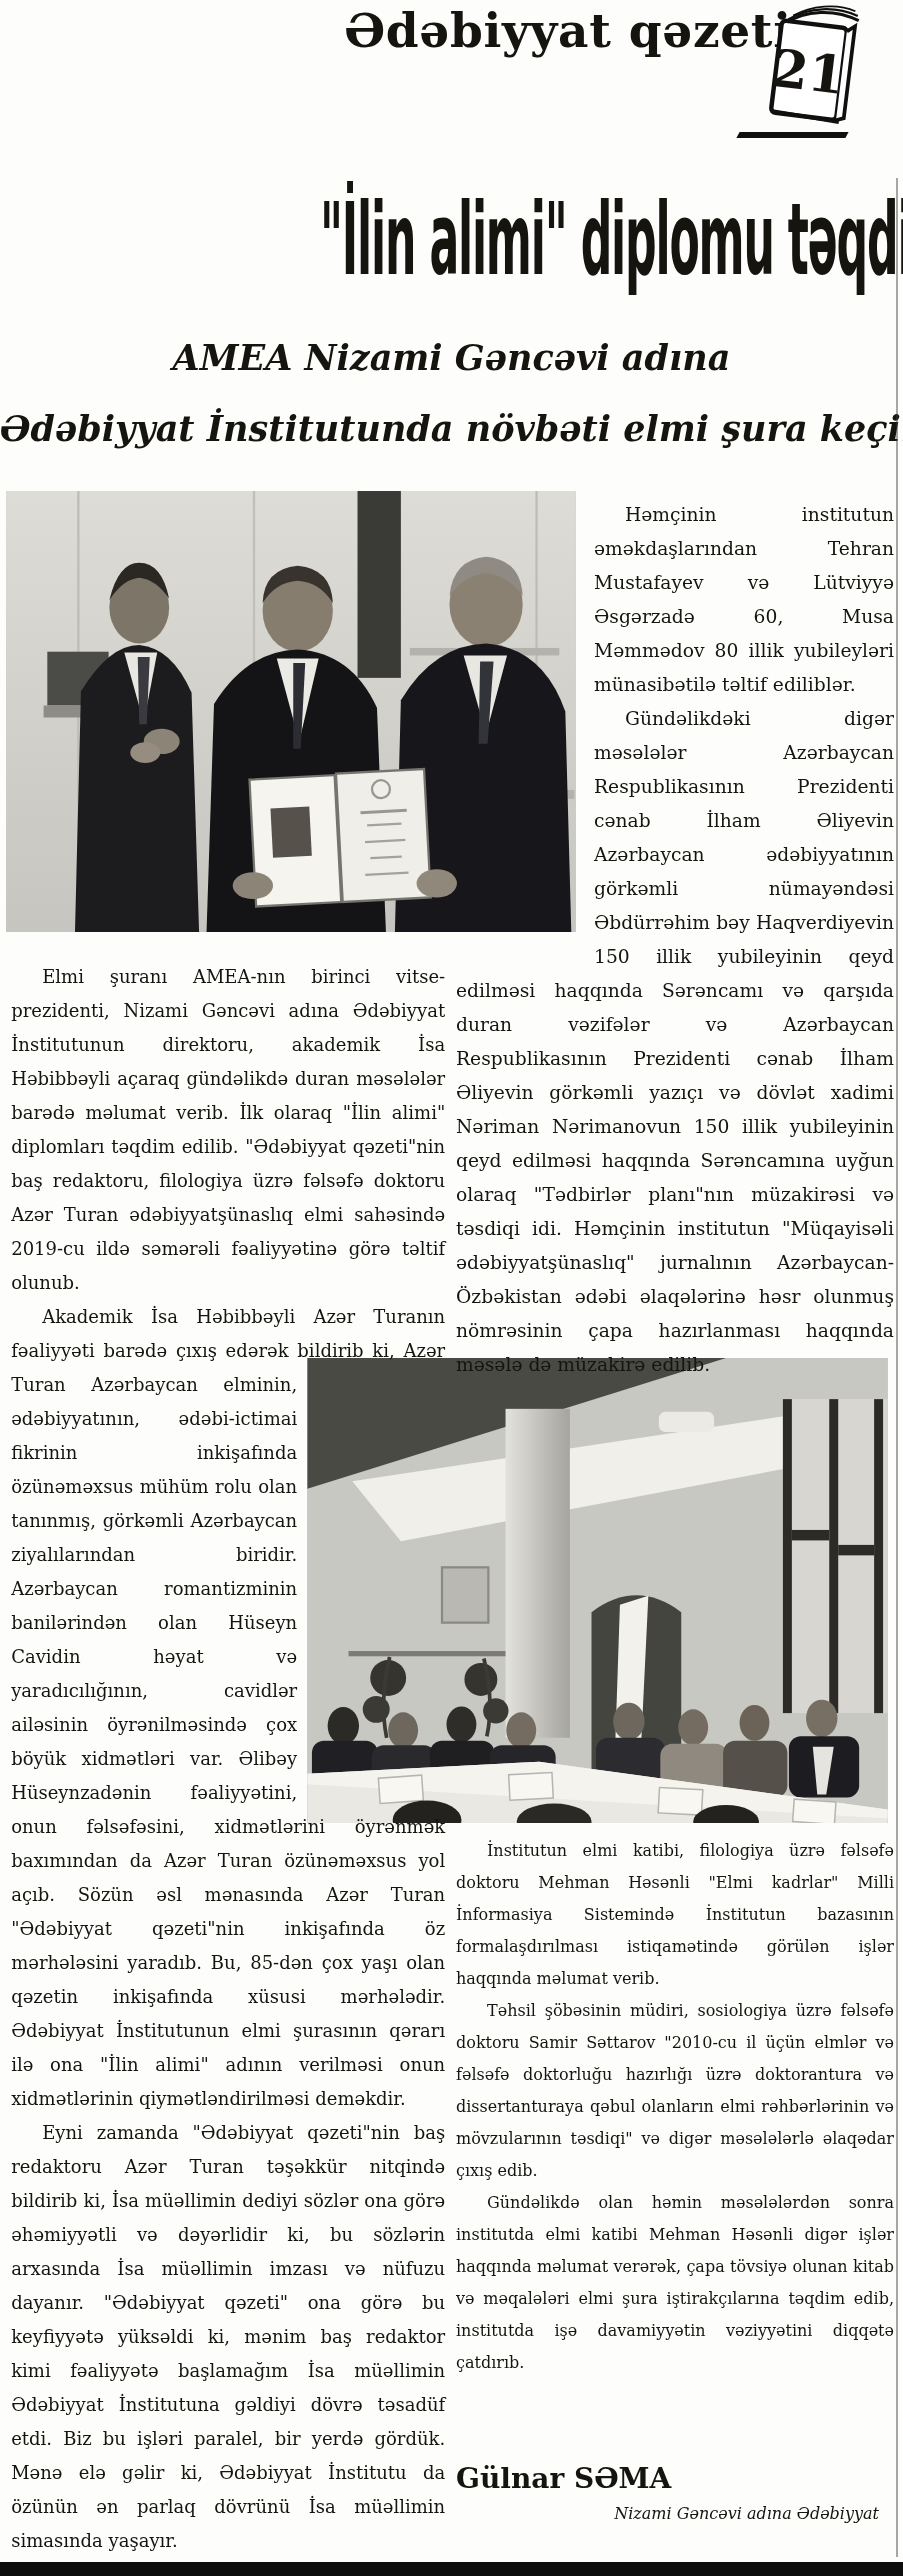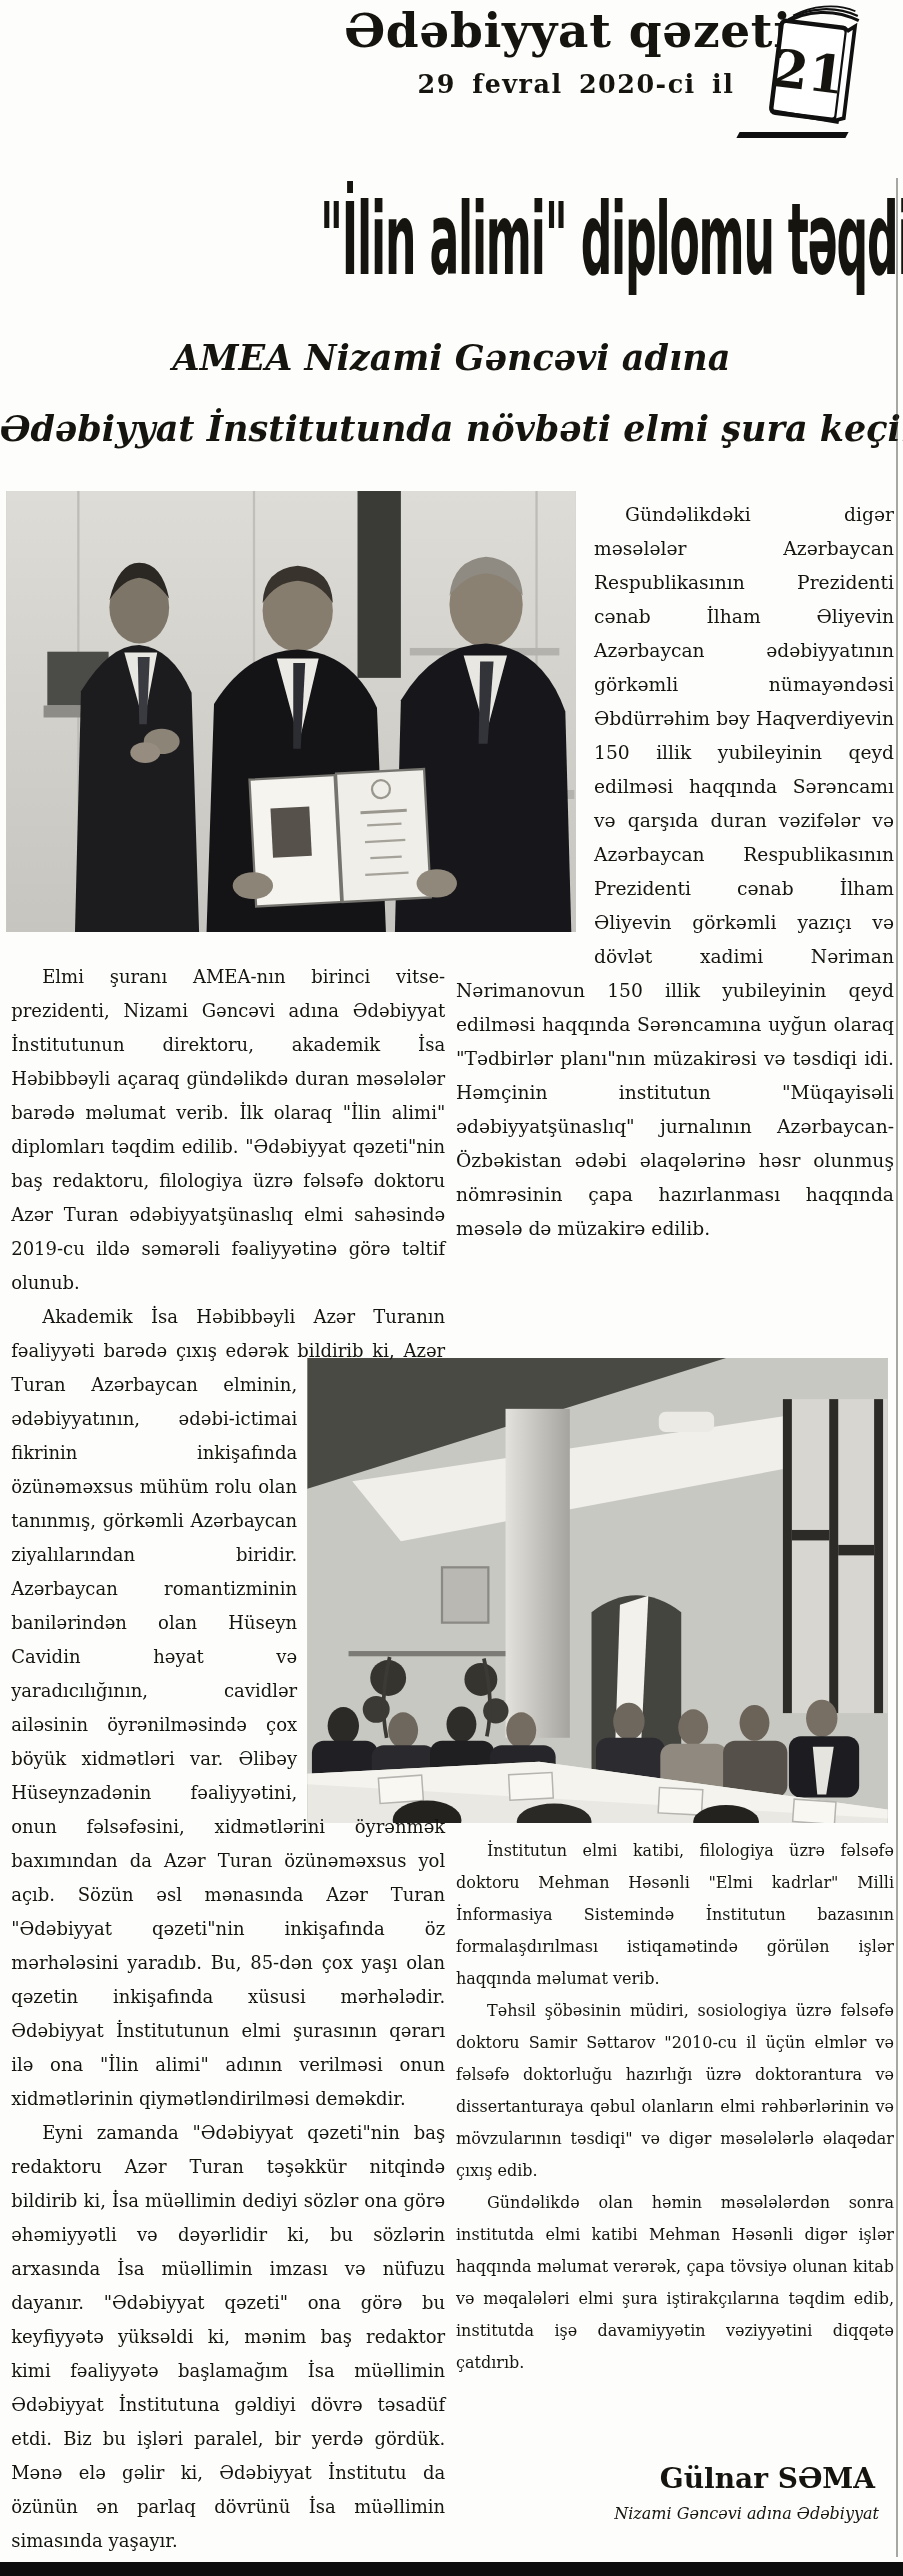--- a/index.html
+++ b/index.html
@@ -58,39 +58,38 @@
   .col{position:absolute;text-align:justify;}
   .col p{margin:0;text-indent:31px;}
   .col-right-top{left:456px;top:498px;width:438px;font-size:18.7px;line-height:34px;}
   .col-left{left:11.2px;top:960px;width:434px;font-size:18px;line-height:34px;}
   .col-right-bottom{left:456px;top:1835px;width:438px;font-size:16px;line-height:32px;}
   .spacer-l{float:left;width:138px;height:443px;}
   .spacer-r{float:right;width:148px;height:425px;}
   
   .sig-name{
     position:absolute;left:456px;top:2462px;width:419px;
-    text-align:right;font-weight:bold;font-size:28px;
+    font-weight:bold;font-size:28px;
   }
   .sig-aff{
     position:absolute;left:449px;width:430px;text-align:right;
     font-style:italic;font-size:16px;white-space:nowrap;
   }
   .sig-aff.a1{top:2504px;padding-right:24px;}
   .sig-aff.a2{top:2537px;padding-right:15px;}
   
   .bottom-bar{position:absolute;left:0;top:2562px;width:903px;height:14.2px;background:#0d0d0d;}
   .edge-rule{position:absolute;left:896px;top:178px;width:1.5px;height:2379px;background:#3c3c38;opacity:.45;}
 </style>
 </head>
 <body>
 
 <div class="page">
 
   <div class="masthead-title">Ədəbiyyat qəzeti</div>
-  <div class="masthead-date">29 fevral 2020-ci il</div>
 
   <div class="page-badge">
     <svg width="112" height="127" viewBox="0 0 150 170">
       <g transform="rotate(7 75 85)" fill="none" stroke="#101010">
         <path d="M30,30 C55,8 95,2 128,14" stroke-width="4"></path>
         <path d="M34,24 C58,4 96,-2 126,8" stroke-width="3"></path>
         <path d="M40,18 C62,2 96,-6 122,2" stroke-width="2.5"></path>
         <rect x="26" y="26" width="88" height="124" rx="6" fill="#ffffff" stroke-width="6"></rect>
         <path d="M114,30 L124,22 L124,146 L114,150" stroke-width="5" fill="#ffffff"></path>
         <path d="M26,148 L118,152" stroke-width="5"></path>
@@ -222,20 +221,21 @@
         <rect x="650" y="592" width="56" height="30" transform="rotate(4 678 607)"></rect>
       </g>
       <ellipse cx="160" cy="618" rx="46" ry="26" fill="#23221f"></ellipse>
       <ellipse cx="330" cy="620" rx="50" ry="24" fill="#2a2926"></ellipse>
       <ellipse cx="560" cy="620" rx="44" ry="22" fill="#23221f"></ellipse>
     </svg>
   </div>
 
   <div class="col col-right-top">
     <span class="spacer-l"></span>
+    <p>Həmçinin institutun əməkdaşlarından Tehran Mustafayev və Lütviyyə Əsgərzadə 60, Musa Məmmədov 80 illik yubileyləri münasibətilə təltif ediliblər.</p>
     <p>Gündəlikdəki digər məsələlər Azərbaycan Respublikasının Prezidenti cənab İlham Əliyevin Azərbaycan ədəbiyyatının görkəmli nümayəndəsi Əbdürrəhim bəy Haqverdiyevin 150 illik yubileyinin qeyd edilməsi haqqında Sərəncamı və qarşıda duran vəzifələr və Azərbaycan Respublikasının Prezidenti cənab İlham Əliyevin görkəmli yazıçı və dövlət xadimi Nəriman Nərimanovun 150 illik yubileyinin qeyd edilməsi haqqında Sərəncamına uyğun olaraq "Tədbirlər planı"nın müzakirəsi və təsdiqi idi. Həmçinin institutun "Müqayisəli ədəbiyyatşünaslıq" jurnalının Azərbaycan-Özbəkistan ədəbi əlaqələrinə həsr olunmuş nömrəsinin çapa hazırlanması haqqında məsələ də müzakirə edilib.</p>
   </div>
 
   <div class="col col-left">
     <p>Elmi şuranı AMEA-nın birinci vitse-prezidenti, Nizami Gəncəvi adına Ədəbiyyat İnstitutunun direktoru, akademik İsa Həbibbəyli açaraq gündəlikdə duran məsələlər barədə məlumat verib. İlk olaraq "İlin alimi" diplomları təqdim edilib. "Ədəbiyyat qəzeti"nin baş redaktoru, filologiya üzrə fəlsəfə doktoru Azər Turan ədəbiyyatşünaslıq elmi sahəsində 2019-cu ildə səmərəli fəaliyyətinə görə təltif olunub.</p>
     <p><span>Akademik İsa Həbibbəyli Azər Turanın fəaliyyəti barədə çıxış edərək bildirib ki,</span> <span class="spacer-r"></span><span>Azər Turan Azərbaycan elminin, ədəbiyyatının, ədəbi-ictimai fikrinin inkişafında özünəməxsus mühüm rolu olan tanınmış, görkəmli Azərbaycan ziyalılarından biridir. Azərbaycan romantizminin banilərindən olan Hüseyn Cavidin həyat və yaradıcılığının, cavidlər ailəsinin öyrənilməsində çox böyük xidmətləri var. Əlibəy Hüseynzadənin fəaliyyətini, onun fəlsəfəsini, xidmətlərini öyrənmək baxımından da Azər Turan özünəməxsus yol açıb. Sözün əsl mənasında Azər Turan "Ədəbiyyat qəzeti"nin inkişafında öz mərhələsini yaradıb. Bu, 85-dən çox yaşı olan qəzetin inkişafında xüsusi mərhələdir. Ədəbiyyat İnstitutunun elmi şurasının qərarı ilə ona "İlin alimi" adının verilməsi onun xidmətlərinin qiymətləndirilməsi deməkdir.</span></p>
     <p>Eyni zamanda "Ədəbiyyat qəzeti"nin baş redaktoru Azər Turan təşəkkür nitqində bildirib ki, İsa müəllimin dediyi sözlər ona görə əhəmiyyətli və dəyərlidir ki, bu sözlərin arxasında İsa müəllimin imzası və nüfuzu dayanır. "Ədəbiyyat qəzeti" ona görə bu keyfiyyətə yüksəldi ki, mənim baş redaktor kimi fəaliyyətə başlamağım İsa müəllimin Ədəbiyyat İnstitutuna gəldiyi dövrə təsadüf etdi. Biz bu işləri paralel, bir yerdə gördük. Mənə elə gəlir ki, Ədəbiyyat İnstitutu da özünün ən parlaq dövrünü İsa müəllimin simasında yaşayır.</p>
     <p>Daha sonra Şükufə Vəliyevaya, Gülnar Qənbərovaya və Elxan Nəcəfova "İlin gənc alimi" diplomları təqdim olunub.</p>
   </div>
 

